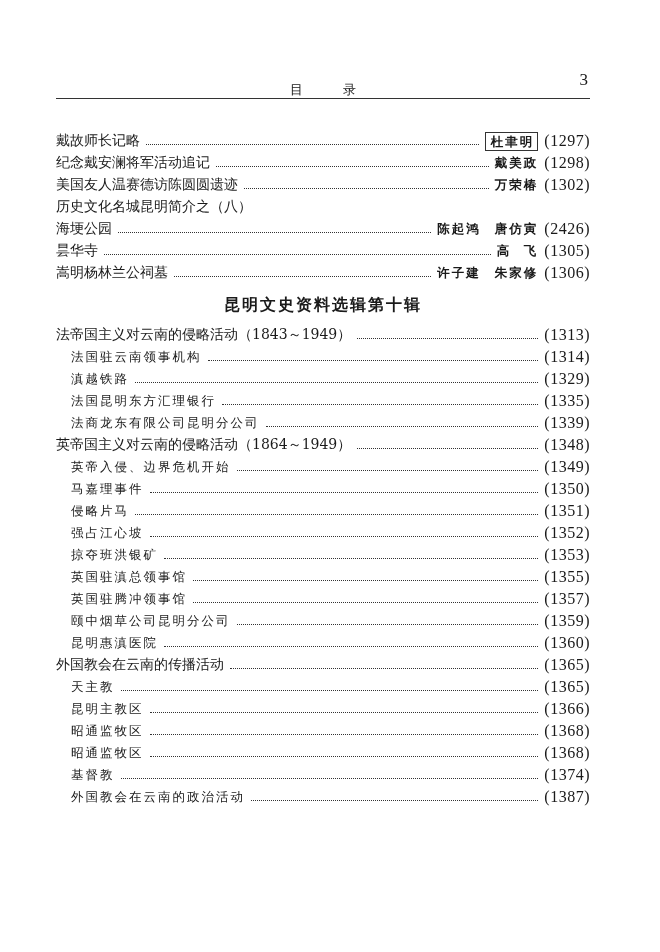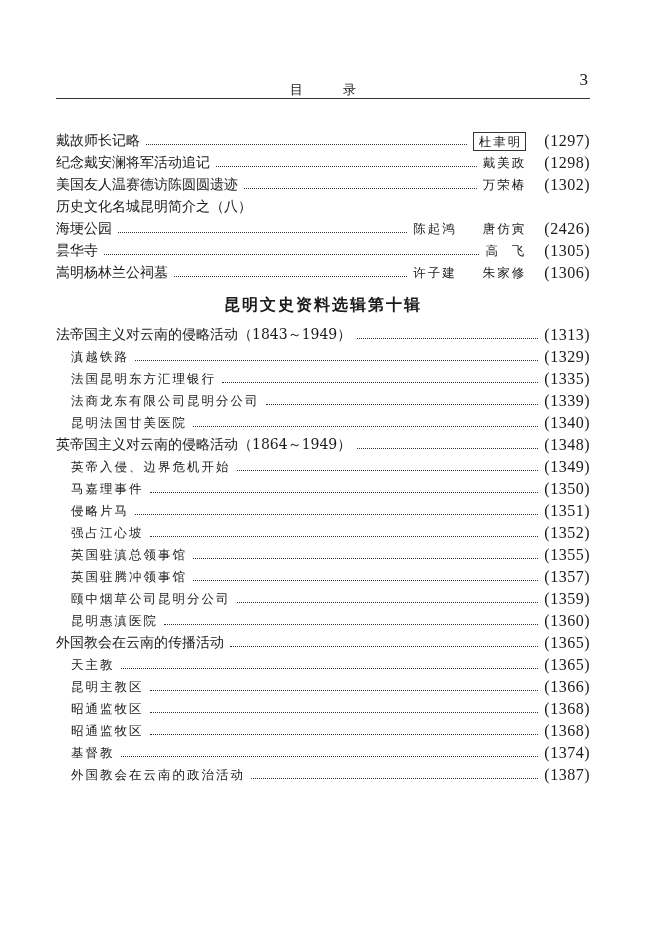--- a/index.html
+++ b/index.html
@@ -74,21 +74,22 @@
       content: "";
       position: absolute;
       left: 0; right: 0;
       bottom: 3px;
       border-bottom: 1.6px dotted #333;
     }
     .row .author {
       flex: 0 0 auto;
       font-size: 12.5px;
       letter-spacing: 2px;
-      margin-right: 18px;
+      margin-right: 6px;
+      font-weight: bold;
     }
     .row .author.boxed {
       border: 1px solid #333;
       padding: 0 3px 0 5px;
       line-height: 17px;
     }
     .row .author + .author {
       margin-left: 8px;
     }
     .row .page {
@@ -163,39 +164,39 @@
   </div>
 
   <div class="section-heading">昆明文史资料选辑第十辑</div>
 
   <div class="row main">
     <span class="title">法帝国主义对云南的侵略活动（1843～1949）</span>
     <span class="leader"></span>
     <span class="page">(1313)</span>
   </div>
   <div class="row sub">
+    <span class="title">法国驻云南领事机构</span>
+    <span class="leader"></span>
+    <span class="page">(1314)</span>
+  </div>
+  <div class="row sub">
     <span class="title">滇越铁路</span>
     <span class="leader"></span>
     <span class="page">(1329)</span>
   </div>
   <div class="row sub">
     <span class="title">法国昆明东方汇理银行</span>
     <span class="leader"></span>
     <span class="page">(1335)</span>
   </div>
   <div class="row sub">
     <span class="title">法商龙东有限公司昆明分公司</span>
     <span class="leader"></span>
     <span class="page">(1339)</span>
   </div>
-  <div class="row sub">
-    <span class="title">昆明法国甘美医院</span>
-    <span class="leader"></span>
-    <span class="page">(1340)</span>
-  </div>
   <div class="row main">
     <span class="title">英帝国主义对云南的侵略活动（1864～1949）</span>
     <span class="leader"></span>
     <span class="page">(1348)</span>
   </div>
   <div class="row sub">
     <span class="title">英帝入侵、边界危机开始</span>
     <span class="leader"></span>
     <span class="page">(1349)</span>
   </div>
@@ -208,20 +209,25 @@
     <span class="title">侵略片马</span>
     <span class="leader"></span>
     <span class="page">(1351)</span>
   </div>
   <div class="row sub">
     <span class="title">强占江心坡</span>
     <span class="leader"></span>
     <span class="page">(1352)</span>
   </div>
   <div class="row sub">
+    <span class="title">掠夺班洪银矿</span>
+    <span class="leader"></span>
+    <span class="page">(1353)</span>
+  </div>
+  <div class="row sub">
     <span class="title">英国驻滇总领事馆</span>
     <span class="leader"></span>
     <span class="page">(1355)</span>
   </div>
   <div class="row sub">
     <span class="title">英国驻腾冲领事馆</span>
     <span class="leader"></span>
     <span class="page">(1357)</span>
   </div>
   <div class="row sub">

